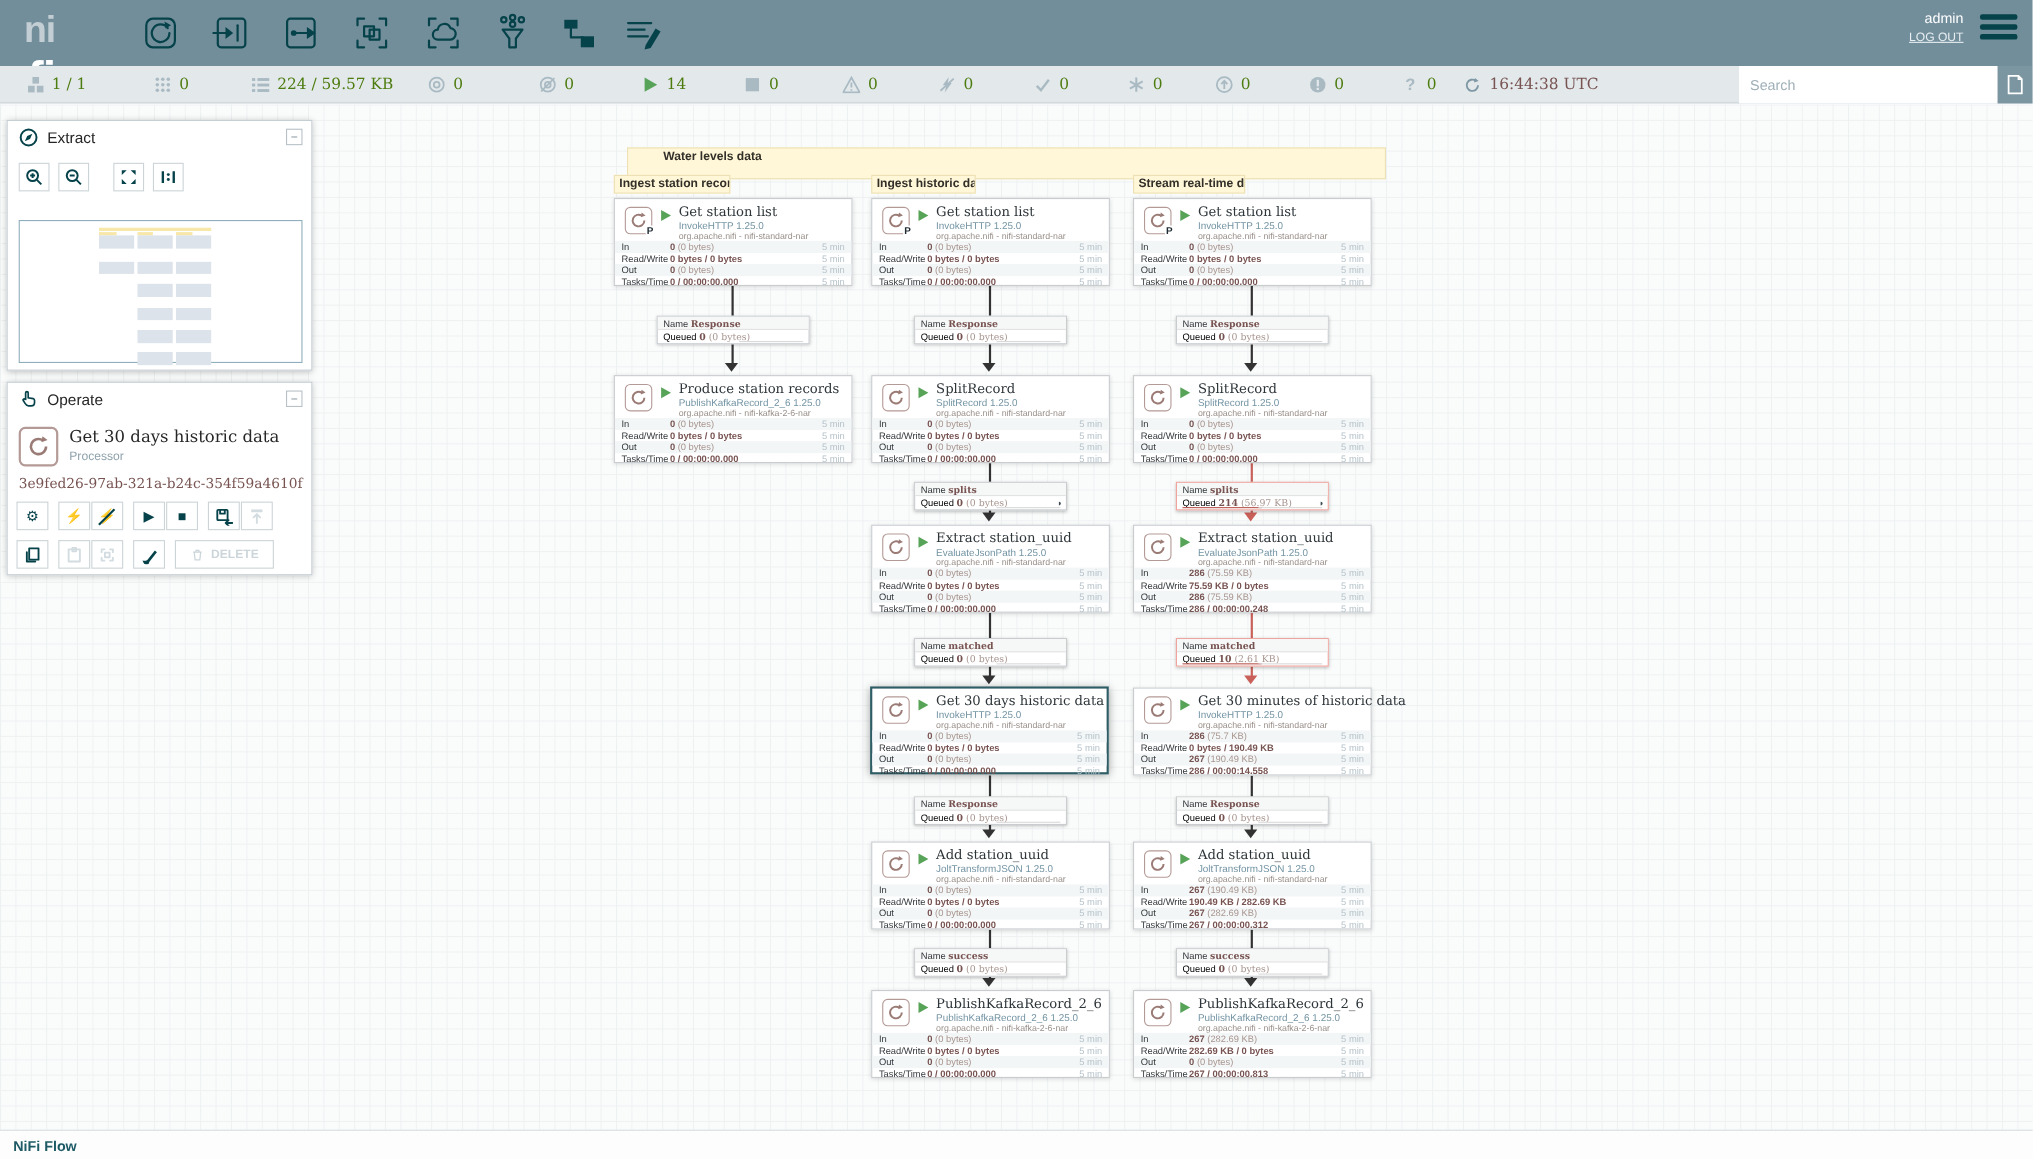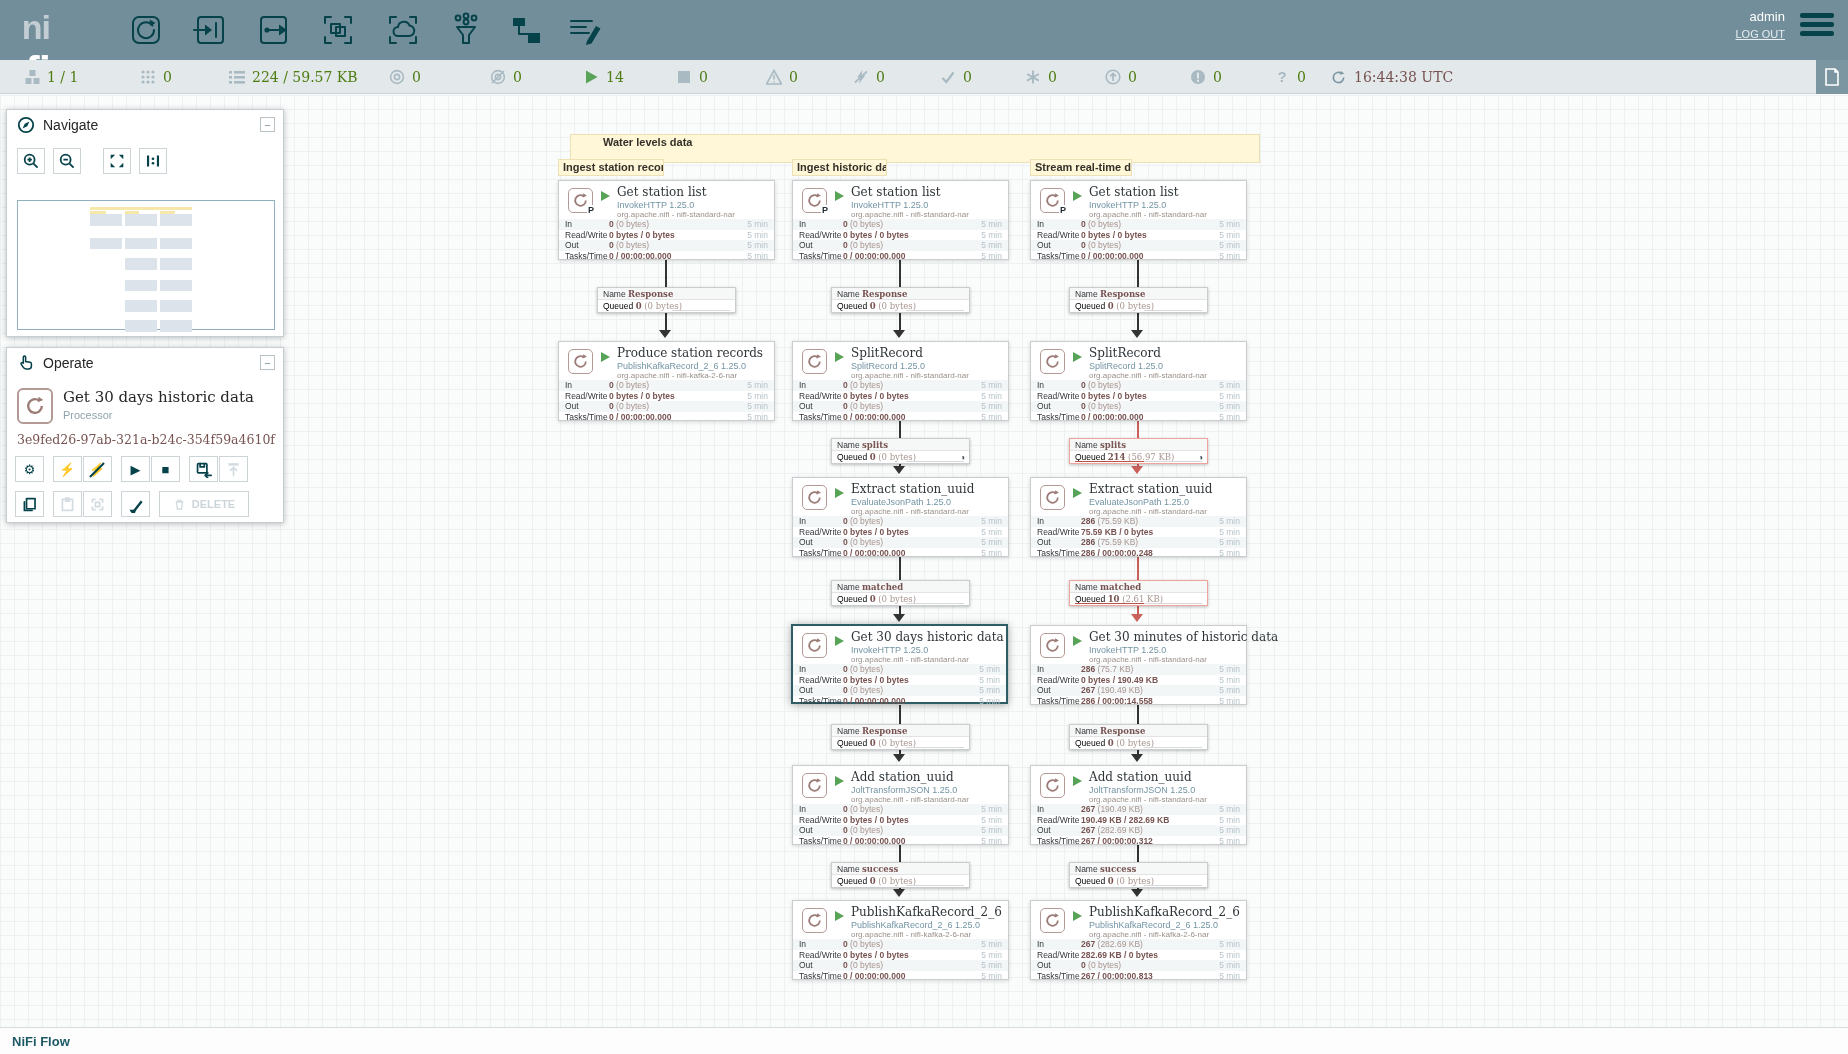--- a/index.html
+++ b/index.html
@@ -320,20 +320,21 @@
           <span class="sb-count">0</span>
         </div>
       </div>
     <div id="sb-time">
       <svg viewBox="0 0 16 16">
           <path d="M13.5 8a5.5 5.5 0 1 1-2.2-4.4" fill="none" stroke="currentColor" stroke-width="1.8"></path>
           <path d="M10.5 1l3.6 2.8-4.4 1.6z" fill="currentColor"></path>
         </svg>
       <span class="t">16:44:38 UTC</span>
     </div>
+    <input id="search-box" type="text" placeholder="Search" style="">
     <button id="bulletin-btn">
       <svg width="16" height="18" viewBox="0 0 16 18">
           <path d="M2 1h9l3 3v13H2z" fill="none" stroke="#fff" stroke-width="1.6"></path>
           <path d="M11 1v3h3" fill="none" stroke="#fff" stroke-width="1.6"></path>
         </svg>
     </button>
   </div>
 
   <div id="cv">
     <div id="flow">
@@ -887,21 +888,21 @@
           </div>
         </div>
       </div>
 
     <div id="nav-panel" class="panel">
       <div class="panel-head">
         <svg width="18" height="18" viewBox="0 0 20 20">
             <circle cx="10" cy="10" r="8" fill="none" stroke="currentColor" stroke-width="2"></circle>
             <path d="M13.8 6.2l-2.4 5.2-5.2 2.4 2.4-5.2z" fill="currentColor"></path>
           </svg>
-        <span class="ttl">Navigate</span>
+        <span class="ttl">Extract</span>
         <button class="min-btn">−</button>
       </div>
       <div class="nav-toolbar">
         <button class="nav-btn">
             <svg width="18" height="18" viewBox="0 0 20 20">
               <circle cx="8.5" cy="8.5" r="5.5" fill="none" stroke="currentColor" stroke-width="2"></circle>
               <path d="M12.8 12.8l4.5 4.5M6 8.5h5M8.5 6v5" stroke="currentColor" stroke-width="2" fill="none"></path>
             </svg>
           </button>
         <button class="nav-btn">

